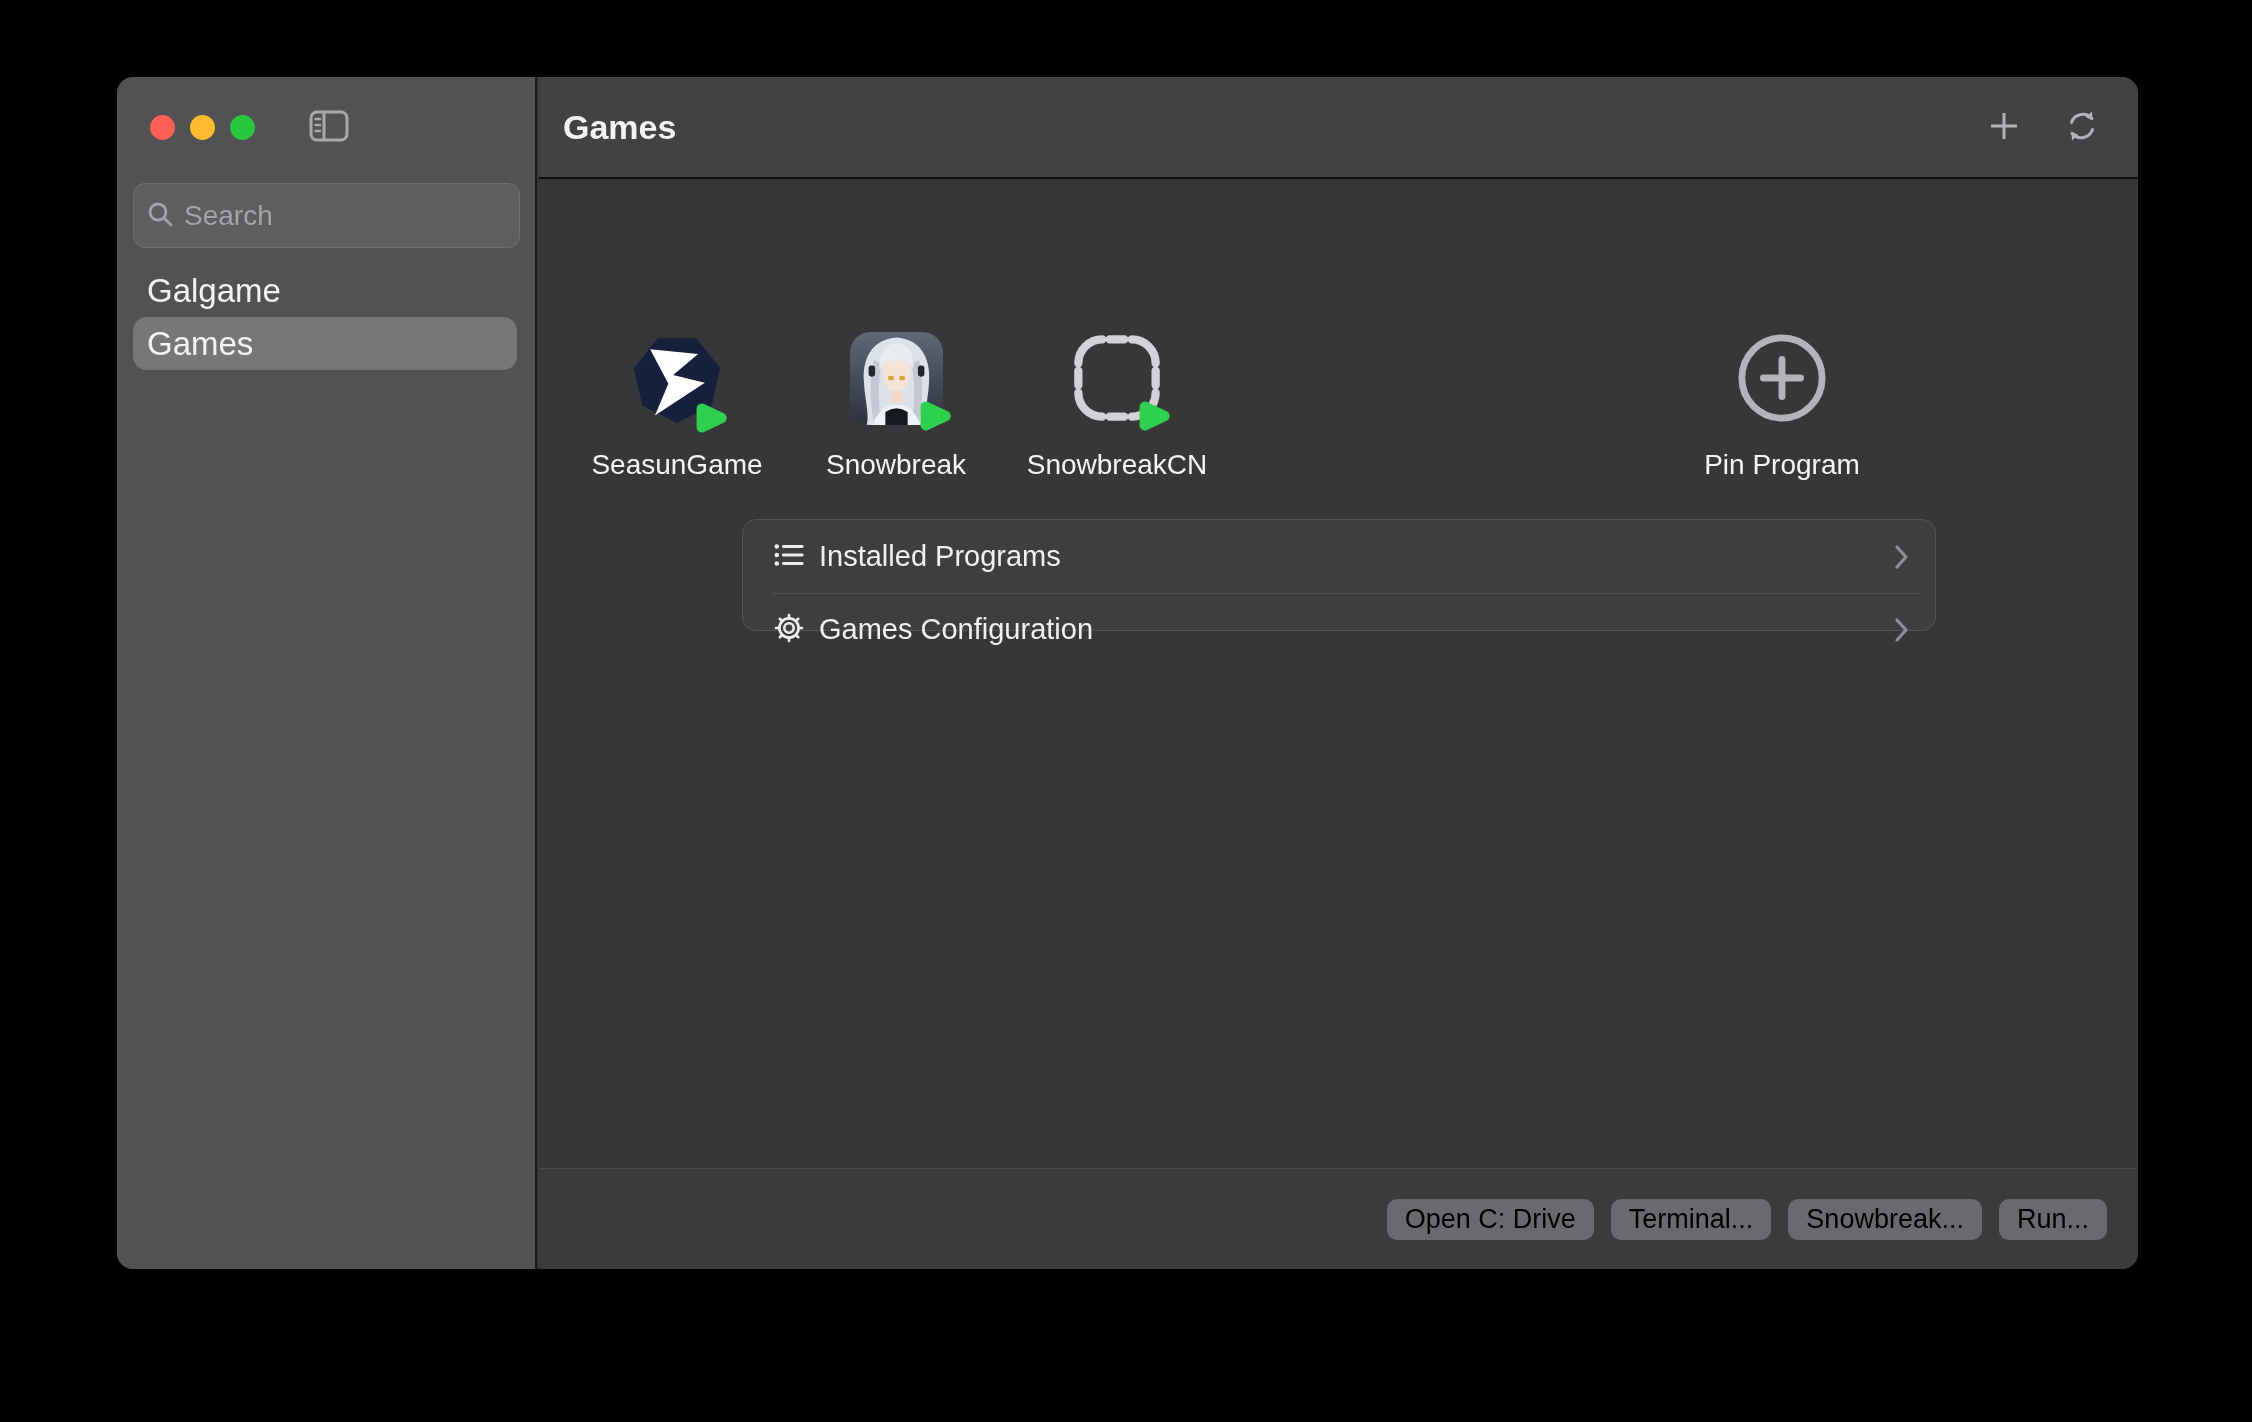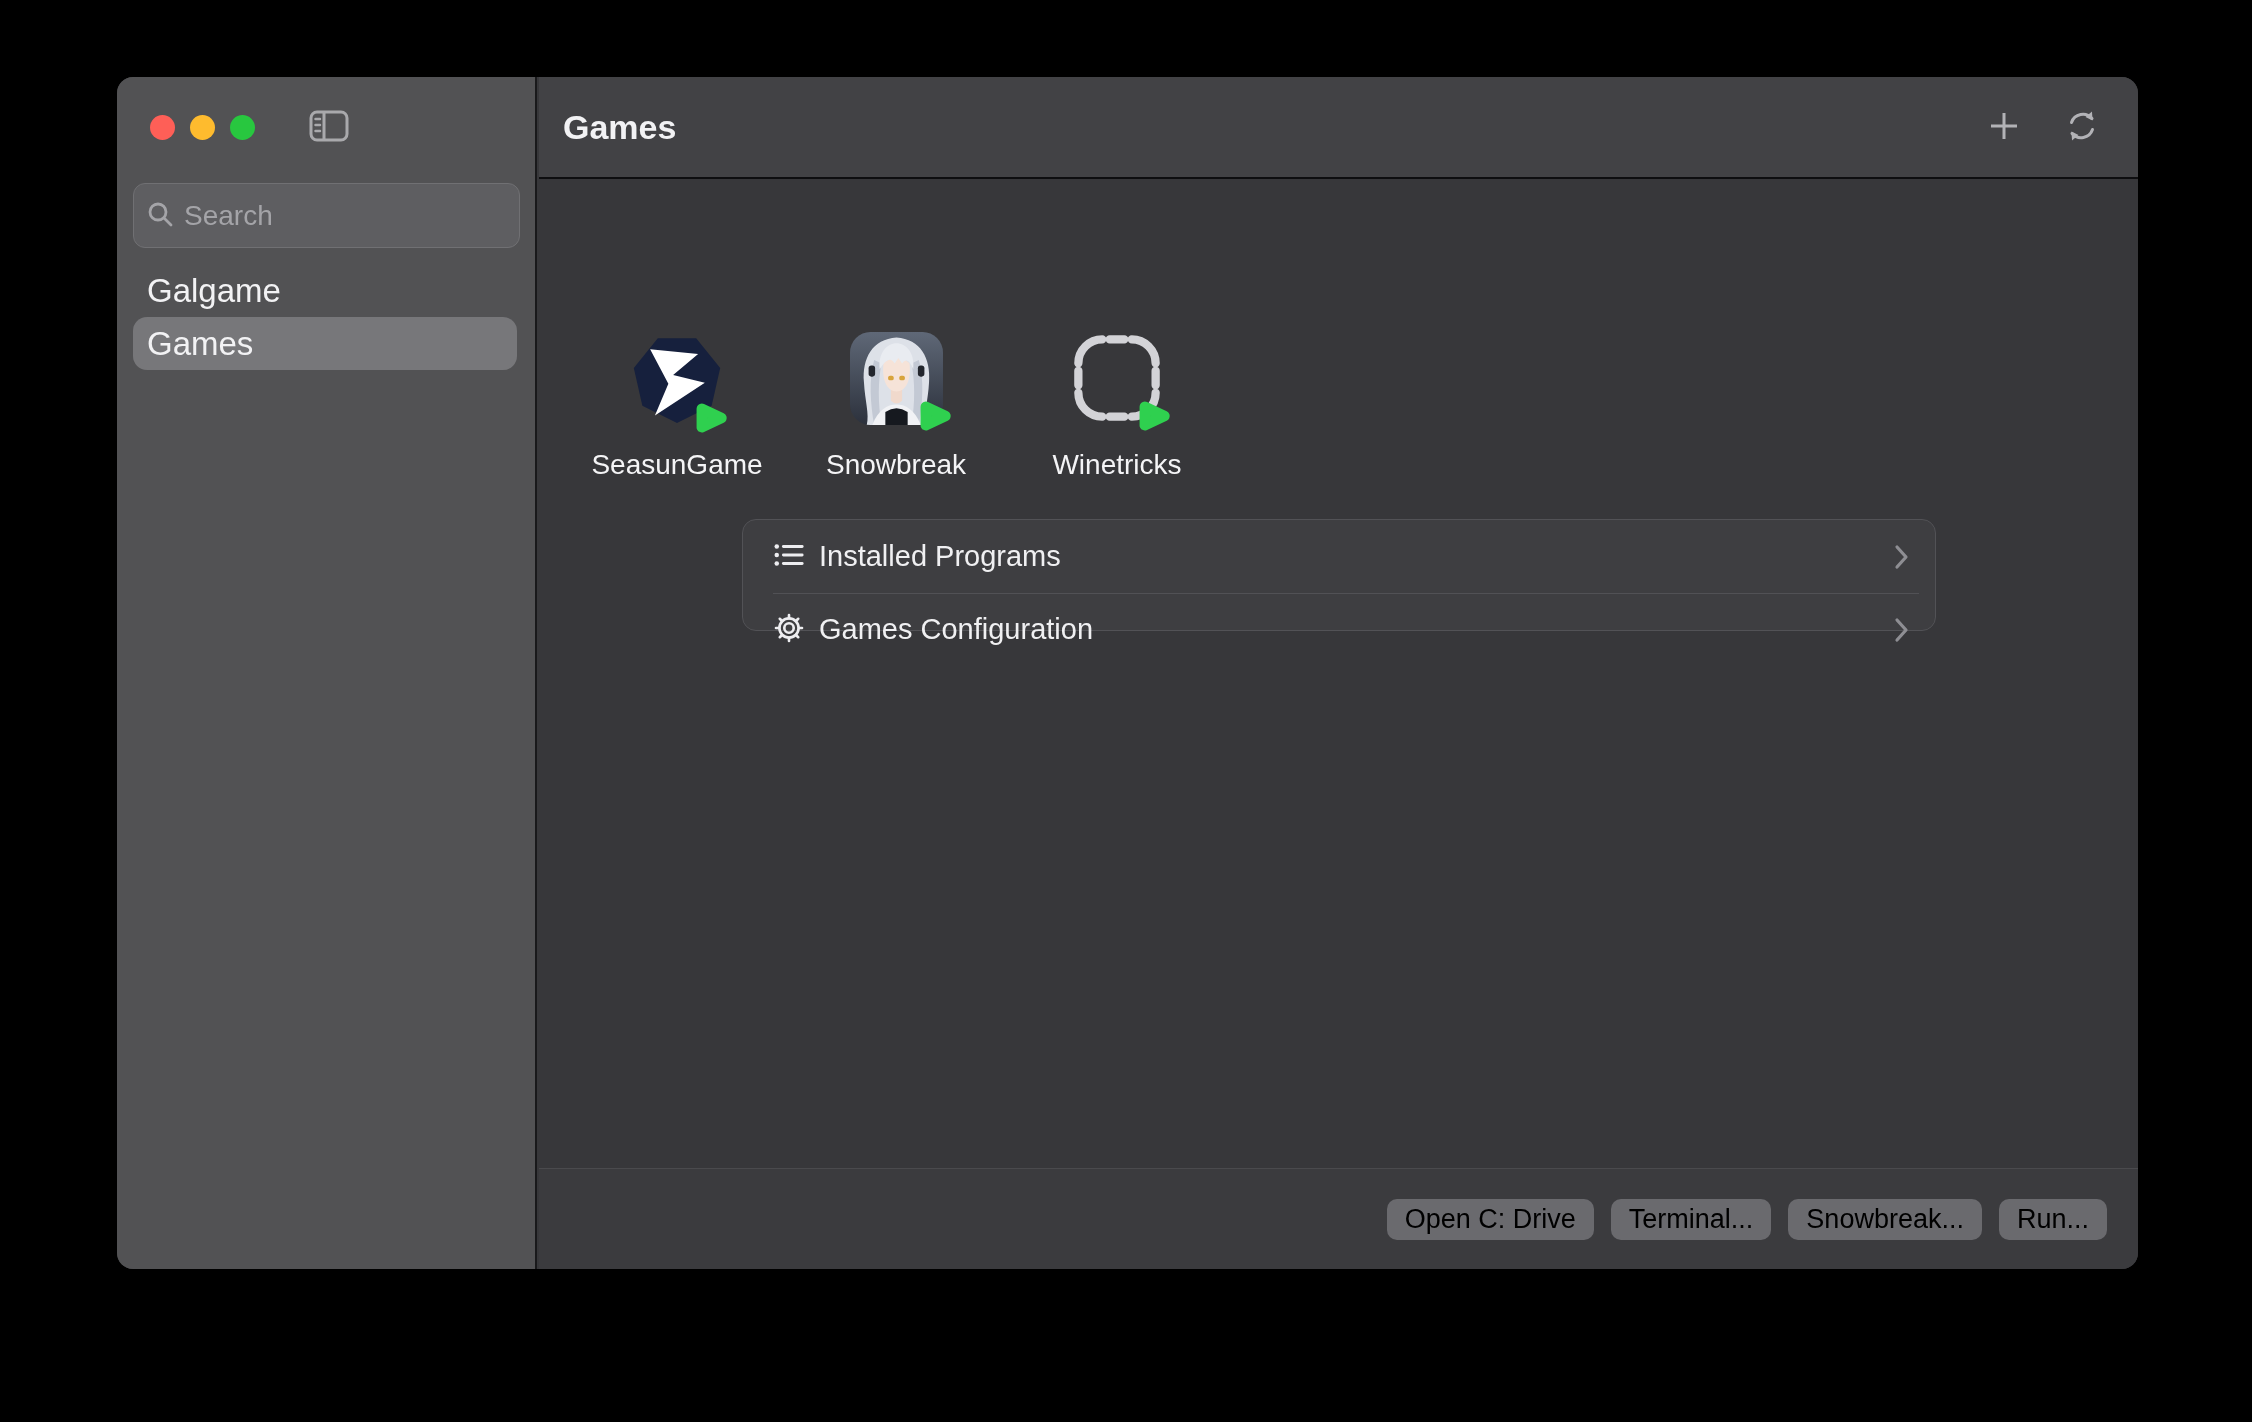--- a/index.html
+++ b/index.html
@@ -203,23 +203,35 @@
               <path d="M8,34 A26,26 0 0 1 34,8 M42,8 H58 M66,8 A26,26 0 0 1 92,34 M92,42 V58
                        M92,66 A26,26 0 0 1 66,92 M58,92 H42 M34,92 A26,26 0 0 1 8,66 M8,58 V42" stroke="#d3d3d7" stroke-width="9" stroke-linecap="round"></path>
             </svg>
           </span>
           <span class="badge" style="right:-12px; bottom:-10px;">
             <svg width="42" height="38" viewBox="0 0 32 28">
               <path d="M9,7 L24,14 L9,21 Z" fill="#2fd04f" stroke="#2fd04f" stroke-width="8" stroke-linejoin="round" stroke-linecap="round"></path>
             </svg>
           </span>
         </div>
-        <div class="tile-label">Winetricks</div>
-      </div>
-
+        <div class="tile-label">SnowbreakCN</div>
+      </div>
+
+      <div class="tile" style="left:1243px;">
+        <div class="tile-iconwrap">
+          <span>
+            <svg width="94" height="94" viewBox="0 0 96 96" fill="none">
+              <circle cx="48" cy="48" r="41" stroke="#b4b4b8" stroke-width="7"></circle>
+              <line x1="48" y1="29" x2="48" y2="67" stroke="#b4b4b8" stroke-width="7" stroke-linecap="round"></line>
+              <line x1="29" y1="48" x2="67" y2="48" stroke="#b4b4b8" stroke-width="7" stroke-linecap="round"></line>
+            </svg>
+          </span>
+        </div>
+        <div class="tile-label">Pin Program</div>
+      </div>
 
       <div class="menu-box" style="left:203px; top:338px;">
         <div class="menu-row">
           <span>
             <svg width="32" height="30" viewBox="0 0 34 30" fill="none">
               <circle cx="4" cy="6" r="2.4" fill="#ededf0"></circle>
               <circle cx="4" cy="15" r="2.4" fill="#ededf0"></circle>
               <circle cx="4" cy="24" r="2.4" fill="#ededf0"></circle>
               <line x1="11" y1="6" x2="31" y2="6" stroke="#ededf0" stroke-width="3" stroke-linecap="round"></line>
               <line x1="11" y1="15" x2="31" y2="15" stroke="#ededf0" stroke-width="3" stroke-linecap="round"></line>

